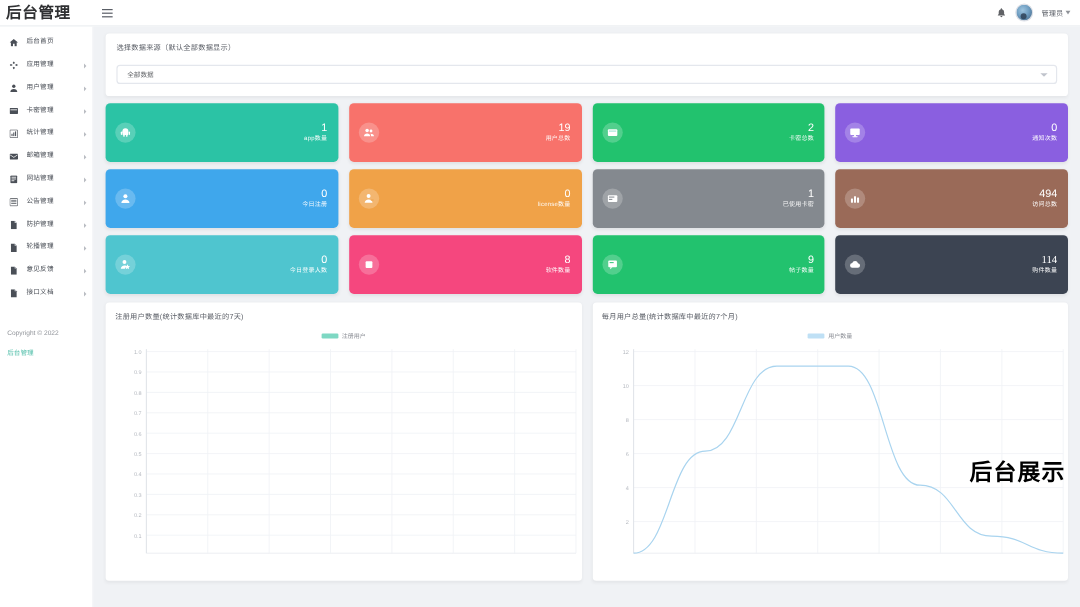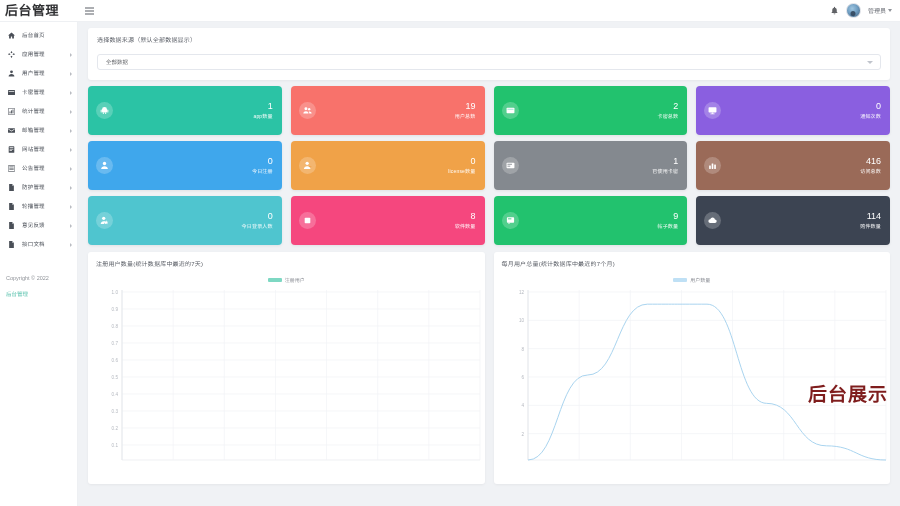--- a/index.html
+++ b/index.html
@@ -123,21 +123,21 @@
   }
   .chart-title { font-size: 6px; color: #5a5e66; letter-spacing: .2px; }
   .legend { display: flex; align-items: center; justify-content: center; gap: 3px; margin-top: 8px; }
   .legend-swatch { width: 14px; height: 4px; border-radius: 1px; }
   .legend-text { font-size: 5px; color: #8c8f96; }
   .plot { position: relative; margin-top: 3px; height: 180px; }
   .plot svg { display: block; }
 
   .watermark {
     position: absolute; right: 12px; bottom: 10px; font-size: 19px;
-    font-weight: 700; color: #7f1d1d; letter-spacing: 1px; z-index: 15;
+    font-weight: 700; color: #000000; letter-spacing: 1px; z-index: 15;
     pointer-events: none;
   }
 </style>
 </head>
 <body>
 
 <div class="app">
 
   <div class="topbar">
     <div class="brand">后台管理</div>
@@ -417,21 +417,21 @@
 
       <div class="stat-card" style="background: rgb(154, 106, 88);">
         <span class="stat-ico">
           <svg width="9" height="9" viewBox="0 0 16 16" fill="#fff">
               <rect x="2" y="8" width="3" height="6" rx=".6"></rect>
               <rect x="6.5" y="4.4" width="3" height="9.6" rx=".6"></rect>
               <rect x="11" y="6.4" width="3" height="7.6" rx=".6"></rect>
             </svg>
         </span>
         <span class="stat-text">
-          <span class="stat-num" style="display:block">416</span>
+          <span class="stat-num" style="display:block">494</span>
           <span class="stat-lbl" style="display:block">访问总数</span>
         </span>
       </div>
 
       <div class="stat-card" style="background: rgb(79, 197, 207);">
         <span class="stat-ico">
           <svg width="9" height="9" viewBox="0 0 16 16" fill="#fff">
               <circle cx="6.6" cy="4.2" r="2.9"></circle>
               <path d="M1.2 14.2c0-3.1 2.4-5 5.4-5 1.1 0 2.1.2 3 .7l-2.2 4.3z"></path>
               <path d="M11 7.6l1.2 2.4 2.6.4-1.9 1.8.5 2.6-2.4-1.3-2.3 1.3.4-2.6L7.2 10.4l2.6-.4z"></path>
@@ -462,21 +462,21 @@
               <path d="M4.4 12h3.4l-3.4 2.8z"></path>
               <rect x="3.6" y="4.4" width="6" height="1.4" fill="#22c26e"></rect>
             </svg>
         </span>
         <span class="stat-text">
           <span class="stat-num" style="display:block">9</span>
           <span class="stat-lbl" style="display:block">帖子数量</span>
         </span>
       </div>
 
-      <div class="stat-card" style="background: rgb(60, 68, 82);">
+      <div class="stat-card" style="background: rgb(60, 68, 82); font-family: Liberation Serif, serif;">
         <span class="stat-ico">
           <svg width="9" height="9" viewBox="0 0 16 16" fill="#fff">
               <path d="M4.2 12.6a3.4 3.4 0 01-.3-6.8A4.4 4.4 0 0112.4 6a3.3 3.3 0 01-.5 6.6z"></path>
             </svg>
         </span>
         <span class="stat-text">
           <span class="stat-num" style="display:block">114</span>
           <span class="stat-lbl" style="display:block">购件数量</span>
         </span>
       </div>

